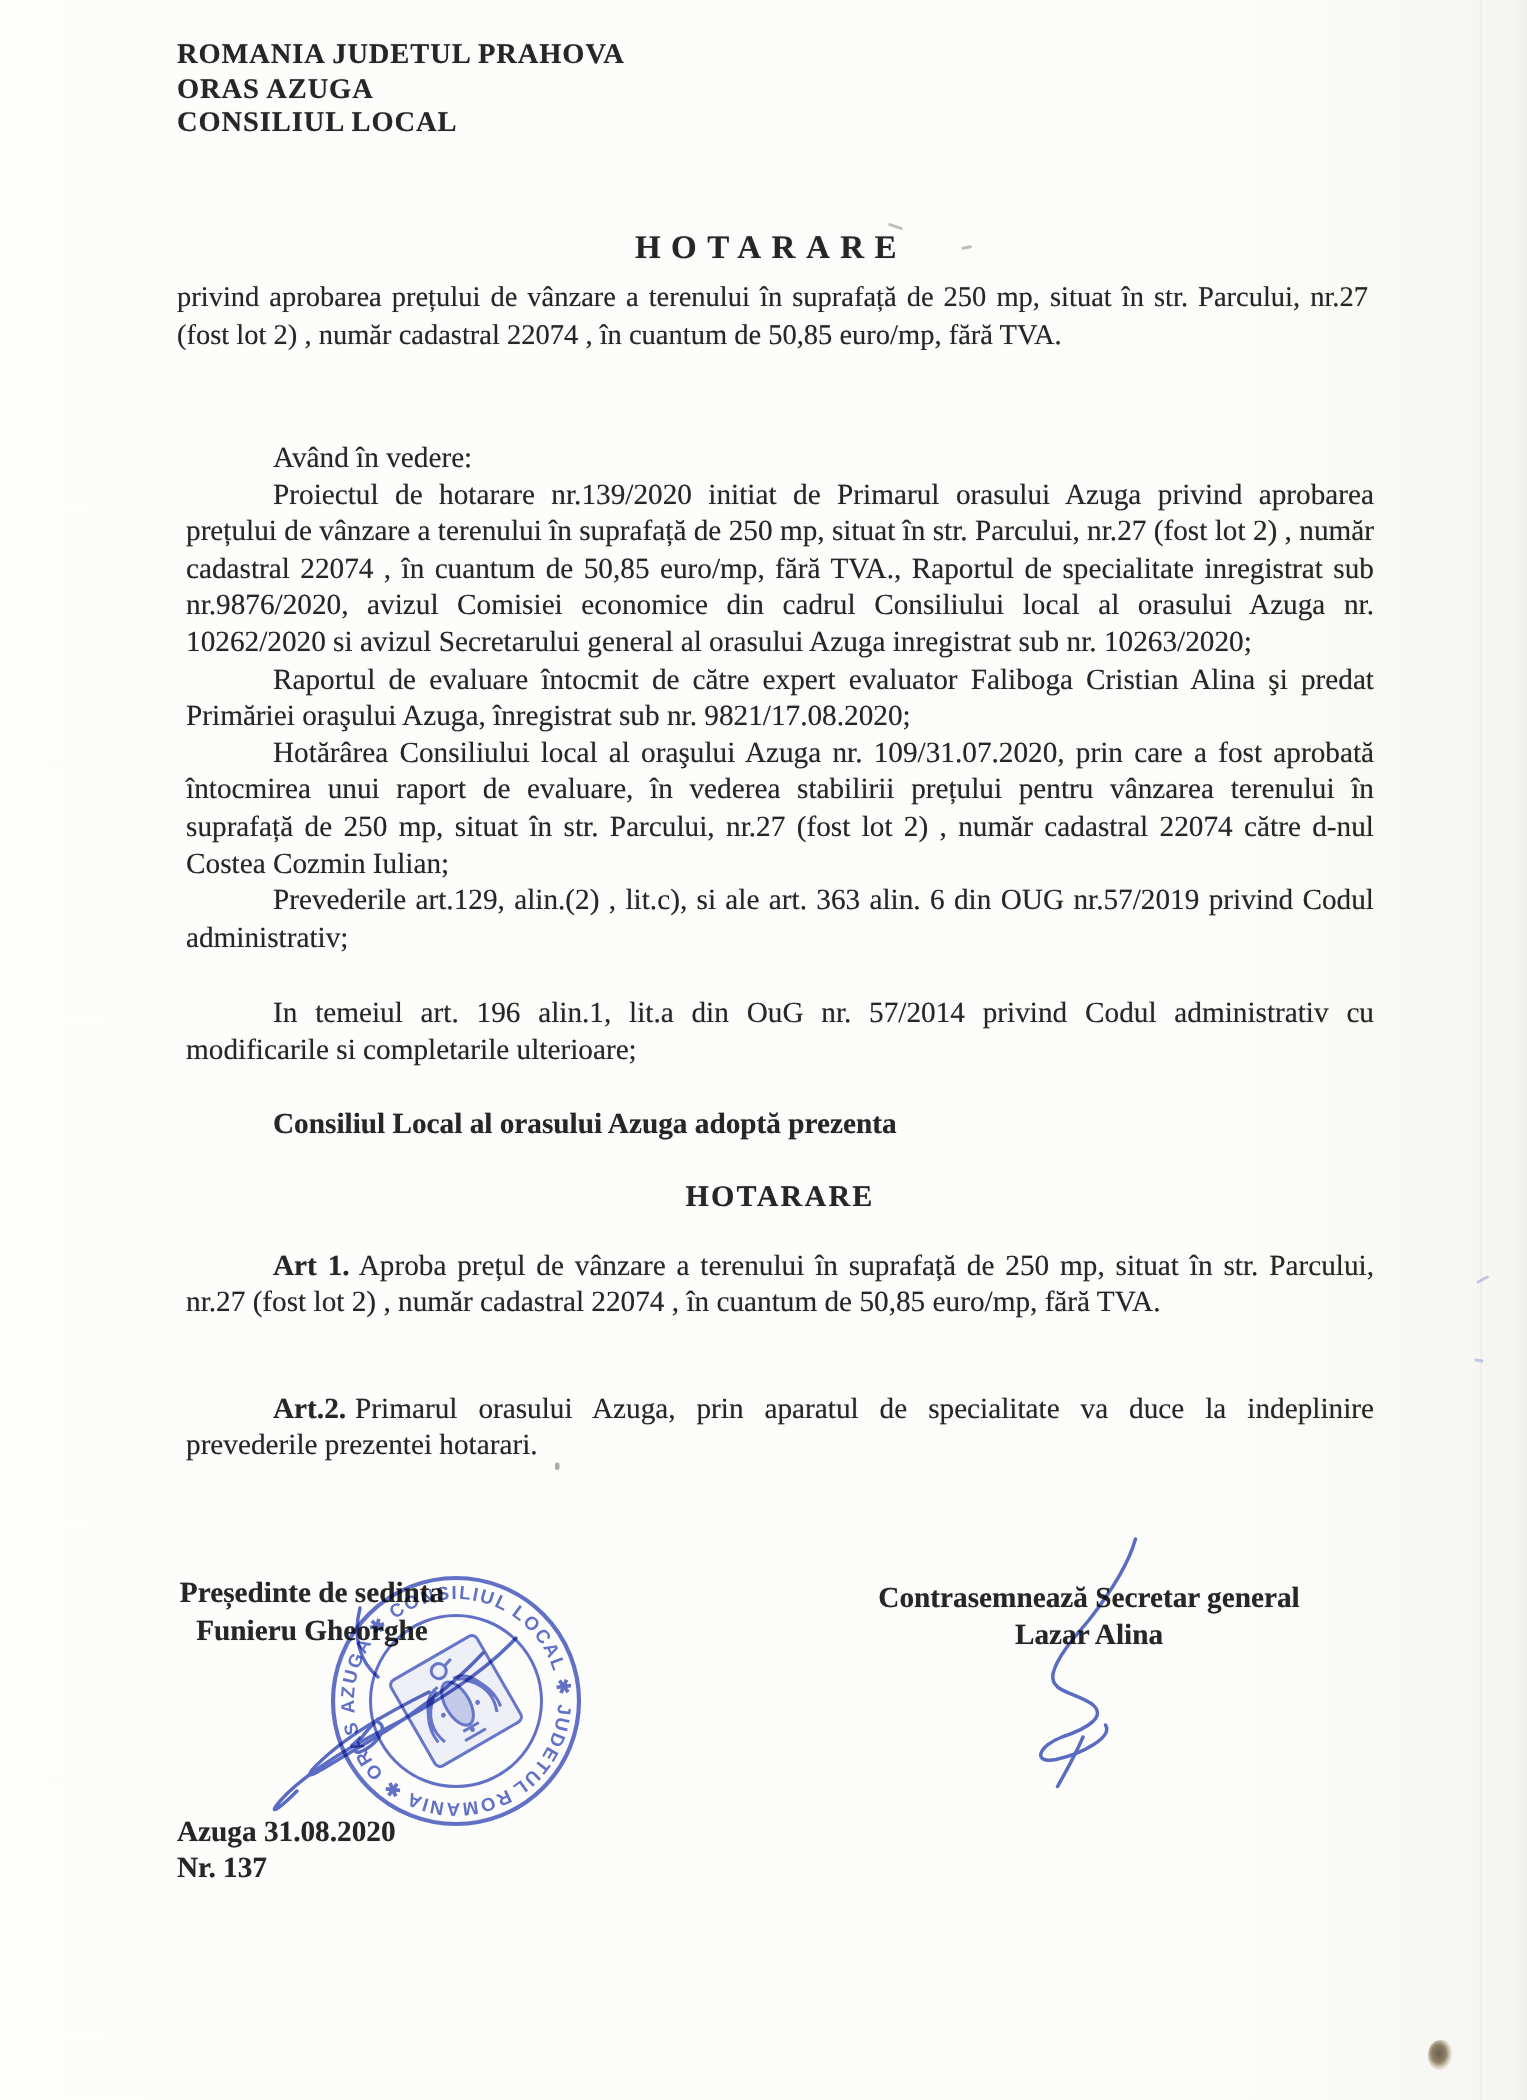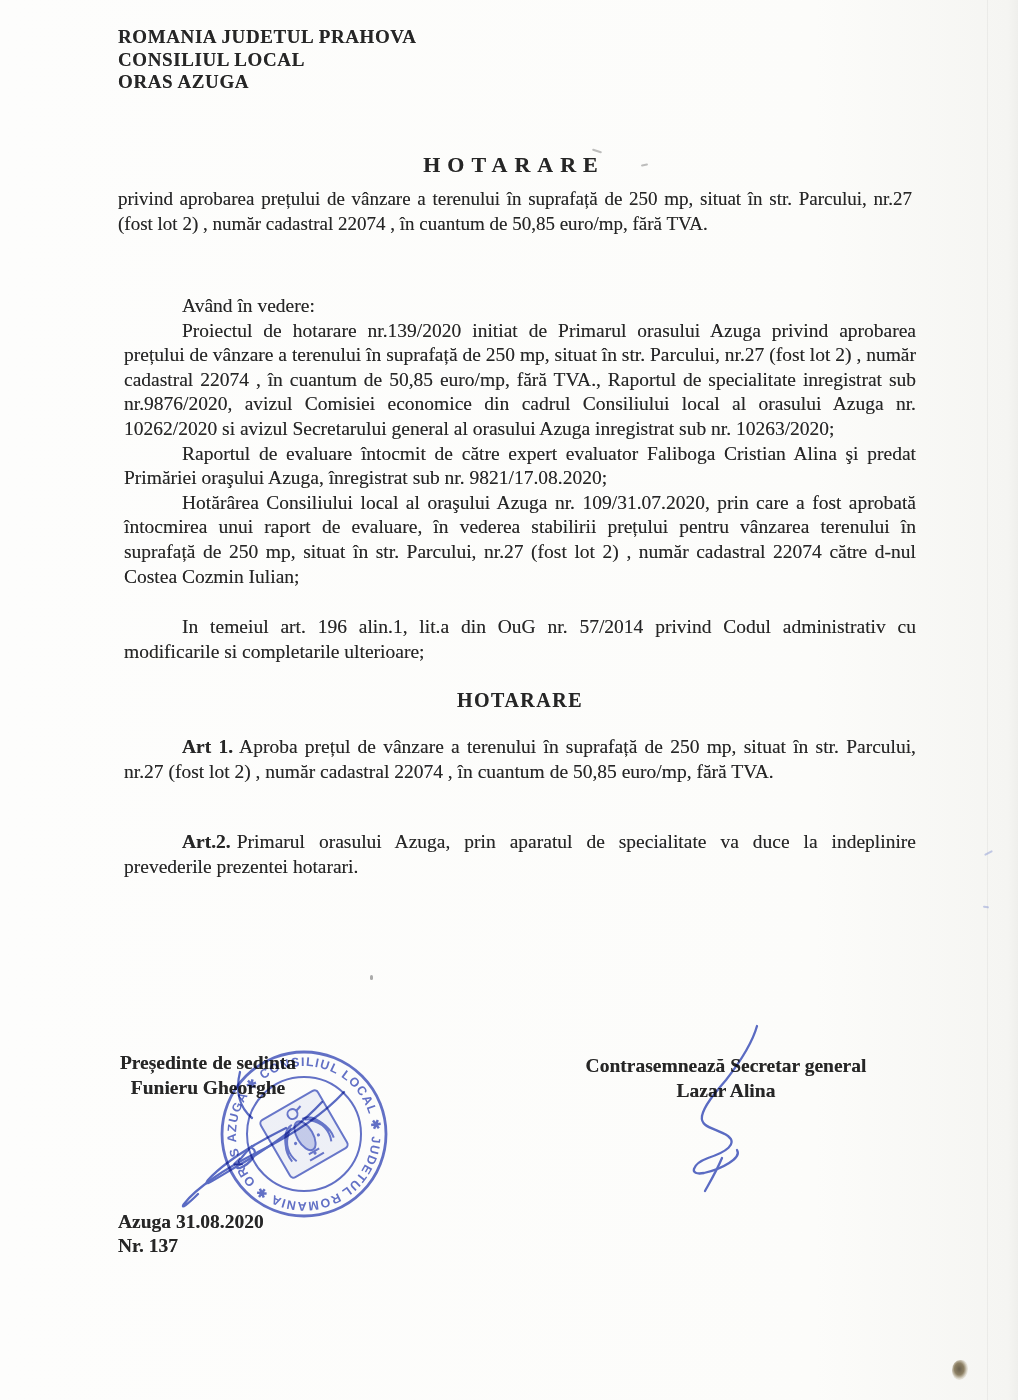--- a/index.html
+++ b/index.html
@@ -50,33 +50,35 @@
     background:radial-gradient(ellipse at 45% 45%, #51452f 0%, #7a6b4a 38%, rgba(160,145,110,0.35) 62%, rgba(160,145,110,0) 80%);
     border-radius:55% 45% 60% 50%;opacity:0.85;}
 </style>
 </head>
 <body>
 
 <div class="page">
 
   <div class="abs letterhead txt">
     <div>ROMANIA JUDETUL PRAHOVA</div>
+    <div>ORAS AZUGA</div>
     <div>CONSILIUL LOCAL</div>
-    <div>ORAS AZUGA</div>
   </div>
 
   <div class="abs main-title txt">HOTARARE</div>
   <div class="abs subtitle txt">privind aprobarea prețului de vânzare a terenului în suprafață  de 250 mp, situat în str. Parcului, nr.27 (fost lot 2) , număr cadastral 22074 , în cuantum de  50,85 euro/mp, fără TVA.</div>
 
   <div class="abs body-block txt">
     <p class="indent">Având în vedere:</p>
     <p class="indent">Proiectul de hotarare nr.139/2020 initiat de Primarul orasului Azuga privind aprobarea prețului de vânzare a terenului în suprafață de 250 mp, situat în str. Parcului, nr.27 (fost lot 2) , număr cadastral 22074 , în cuantum de  50,85 euro/mp, fără TVA., Raportul de specialitate inregistrat sub nr.9876/2020, avizul Comisiei economice din cadrul Consiliului local al orasului Azuga nr. 10262/2020 si avizul Secretarului general al orasului Azuga inregistrat sub nr. 10263/2020;</p>
     <p class="indent">Raportul de evaluare  întocmit de către expert evaluator Faliboga Cristian Alina şi predat Primăriei oraşului Azuga, înregistrat sub nr. 9821/17.08.2020;</p>
     <p class="indent">Hotărârea Consiliului local al oraşului Azuga nr. 109/31.07.2020, prin care a fost aprobată întocmirea unui raport  de evaluare, în vederea stabilirii prețului pentru vânzarea terenului în suprafață de 250 mp, situat în str. Parcului, nr.27 (fost lot 2) , număr cadastral 22074 către d-nul Costea Cozmin Iulian;</p>
+    <p class="indent">Prevederile art.129, alin.(2) , lit.c), si ale art. 363 alin. 6 din OUG nr.57/2019 privind Codul administrativ;</p>
     <p class="indent gap-top">In temeiul art. 196 alin.1, lit.a din OuG nr. 57/2014 privind Codul administrativ cu modificarile si completarile ulterioare;</p>
+    <p class="indent adoption">Consiliul Local al orasului Azuga adoptă prezenta</p>
     <p class="decision-title">HOTARARE</p>
     <p class="indent article1"><span class="art-label">Art 1.</span><span>Aproba prețul de vânzare a terenului în suprafață de 250 mp, situat în str. Parcului, nr.27 (fost lot 2) , număr cadastral 22074 , în cuantum de  50,85 euro/mp, fără TVA.</span></p>
     <p class="indent article2"><span class="art-label">Art.2.</span><span>Primarul orasului Azuga, prin aparatul de specialitate va duce la indeplinire prevederile prezentei hotarari.</span></p>
   </div>
 
   <div class="abs sig-left txt">
     <div>Președinte de sedinta</div>
     <div>Funieru Gheorghe</div>
   </div>
   <div class="abs sig-right txt">

